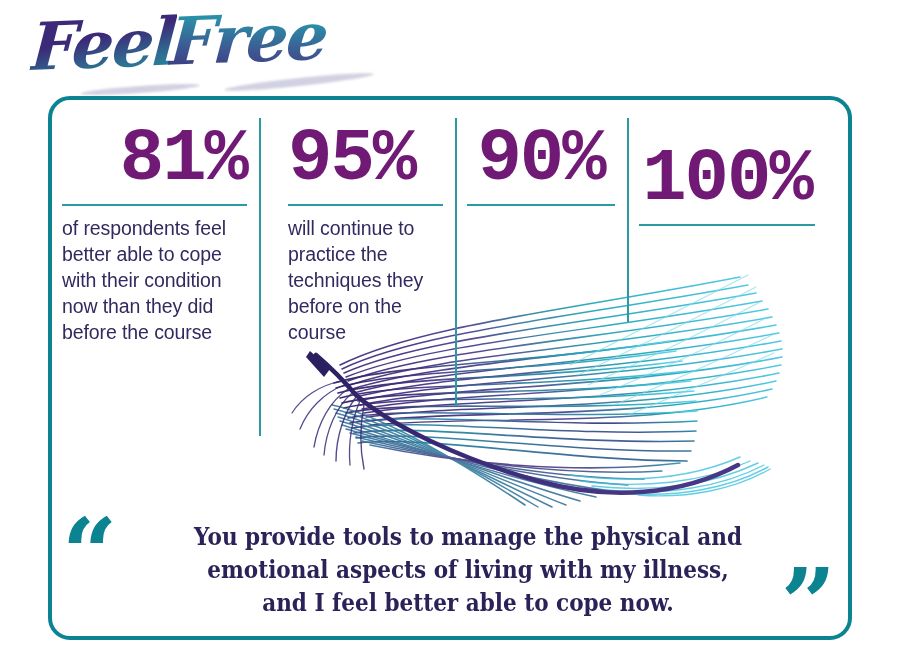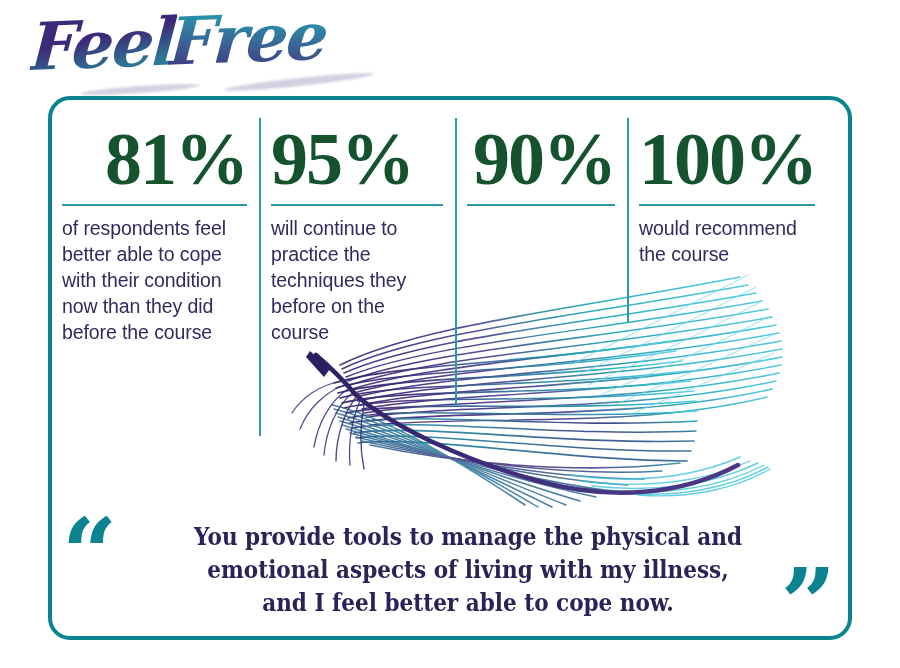--- a/index.html
+++ b/index.html
@@ -94,38 +94,38 @@
     height: 330px;
     display: flex;
     align-items: flex-start;
   }
   .stat-col {
     position: relative;
     box-sizing: border-box;
     padding-right: 12px;
   }
   .stat-col.c0 { width: 197px; }
-  .stat-col.c1 { width: 196px; padding-left: 12px; }
+  .stat-col.c1 { width: 196px; padding-left: 29px; }
   .stat-col.c2 { width: 172px; padding-left: 12px; }
-  .stat-col.c3 { width: 200px; padding-left: 12px; }
+  .stat-col.c3 { width: 200px; padding-left: 12px; margin-top: 20px; }
 
   .stat-value {
-    font-family: Liberation Serif, serif;
+    font-family: Liberation Mono, monospace;
     font-weight: 700;
     font-size: 74px;
     line-height: 74px;
-    color: #14532d;
+    color: #701a75;
     text-align: right;
     letter-spacing: -2px;
     height: 78px;
     padding-top: 4px;
     box-sizing: border-box;
   }
   .stat-col.c2 .stat-value,
-  .stat-col.c3 .stat-value { text-align: right; }
+  .stat-col.c3 .stat-value { text-align: center; }
   .stat-col.c1 .stat-value { text-align: left; }
 
   .stat-rule {
     height: 2px;
     background: #2a9aa4;
     margin-top: 8px;
     margin-bottom: 9px;
   }
   .stat-desc {
     font-family: "Liberation Sans", sans-serif;
@@ -328,21 +328,20 @@
   </div>
 
   <div class="stat-col c2">
     <div class="stat-value">90%</div>
     <div class="stat-rule"></div>
   </div>
 
   <div class="stat-col c3">
     <div class="stat-value">100%</div>
     <div class="stat-rule"></div>
-    <div class="stat-desc">would recommend the course</div>
   </div>
 </div>
 
 <div id="quote-block">
   <div class="quote-mark" id="quote-open">“</div>
   <div id="quote-text">
     <span class="qline">You provide tools to manage the physical and</span>
     <span class="qline">emotional aspects of living with my illness,</span>
     <span class="qline">and I feel better able to cope now.</span>
   </div>

